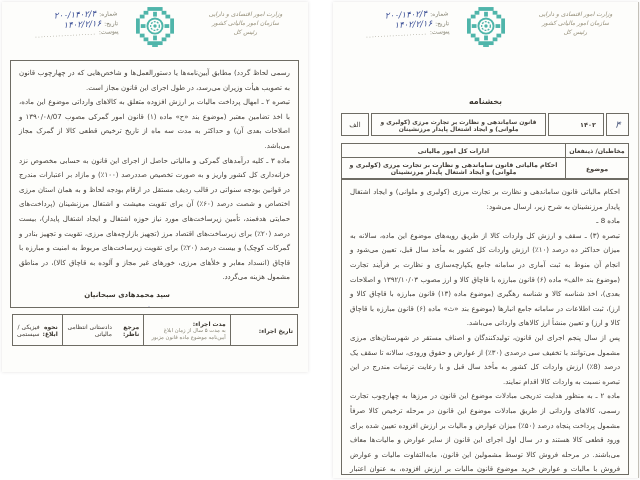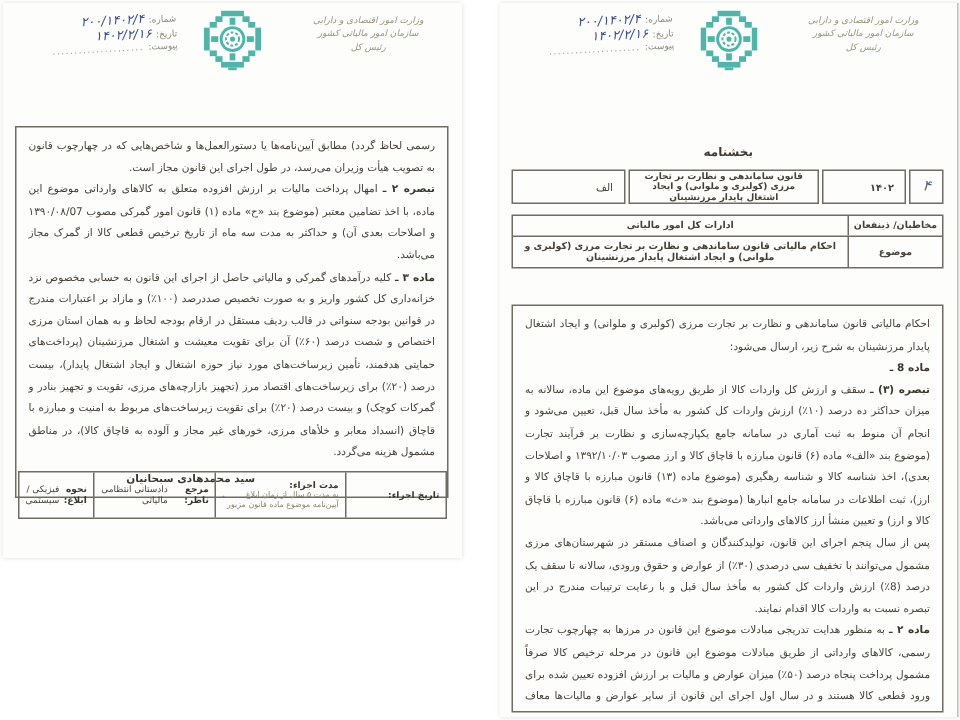--- a/index.html
+++ b/index.html
@@ -29,39 +29,39 @@
 
   
   .strip{position:absolute;left:8px;right:9px;top:111px;height:23px;display:flex;
          direction:rtl;}
   .strip .cell{border:1px solid #6e6c64;display:flex;align-items:center;justify-content:center;
                background:#fdfdfb;}
   .cell-serial{width:21px;margin-left:2px;}
   .serial-mark{font-size:10px;color:#5a6688;font-style:italic;transform:rotate(8deg);}
   .cell-year{width:30px;font-size:6.5px;font-weight:bold;margin-left:2px;padding-left:24px;}
   .cell-law{flex:1;font-size:6px;font-weight:bold;padding:0 6px;text-align:center;}
-  .cell-class{width:26px;font-size:7px;font-weight:normal;margin-right:2px;padding-left:48px;}
+  .cell-class{width:26px;font-size:7px;font-weight:normal;margin-right:2px;}
 
   
   .info-table{position:absolute;left:8px;right:9px;top:141px;direction:rtl;
               border:1px solid #6e6c64;}
   .info-row{display:flex;direction:rtl;border-bottom:1px solid #6e6c64;}
   .info-row:last-child{border-bottom:none;}
   .info-label{width:58px;border-left:1px solid #6e6c64;font-size:6.3px;font-weight:bold;
               display:flex;align-items:center;justify-content:center;padding:3px 2px;}
   .info-value{flex:1;font-size:6.3px;font-weight:bold;display:flex;align-items:center;
               justify-content:center;padding:3px 4px;text-align:center;}
 
   
   .body-box{position:absolute;border:1px solid #6e6c64;direction:rtl;
-            padding:5px 8px;overflow:hidden;margin-top:24px;}
+            padding:5px 8px;overflow:hidden;}
   .body-box-right{left:8px;right:9px;top:177px;bottom:3px;}
   .body-box-left{left:8px;right:9px;top:58px;height:236px;}
   .para{margin:0;font-size:7px;line-height:14.6px;text-align:justify;color:#45403a;}
-  .para b{font-weight:bold;color:#3a362f;}
+  .para b{font-weight:normal;color:#3a362f;}
 
   
   .sig-block{position:relative;margin-top:6px;height:52px;}
   .sig-name{position:absolute;right:120px;top:0;font-size:7px;font-weight:bold;color:#3a362f;text-align:center;}
   .sig-svg{position:absolute;right:40px;top:8px;}
 
   
   .footer-table{position:absolute;left:10px;right:10px;top:312px;height:30px;display:flex;
                 direction:rtl;border:1px solid #6e6c64;}
   .f-cell{border-left:1px solid #6e6c64;padding:3px 4px;font-size:6px;direction:rtl;

